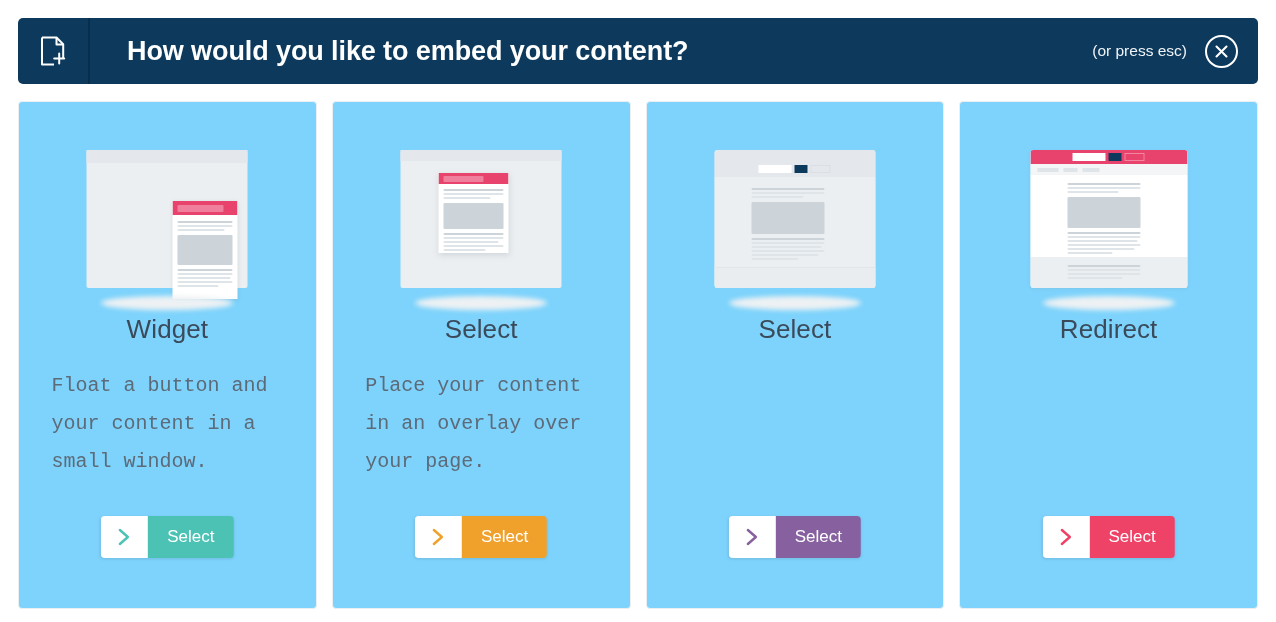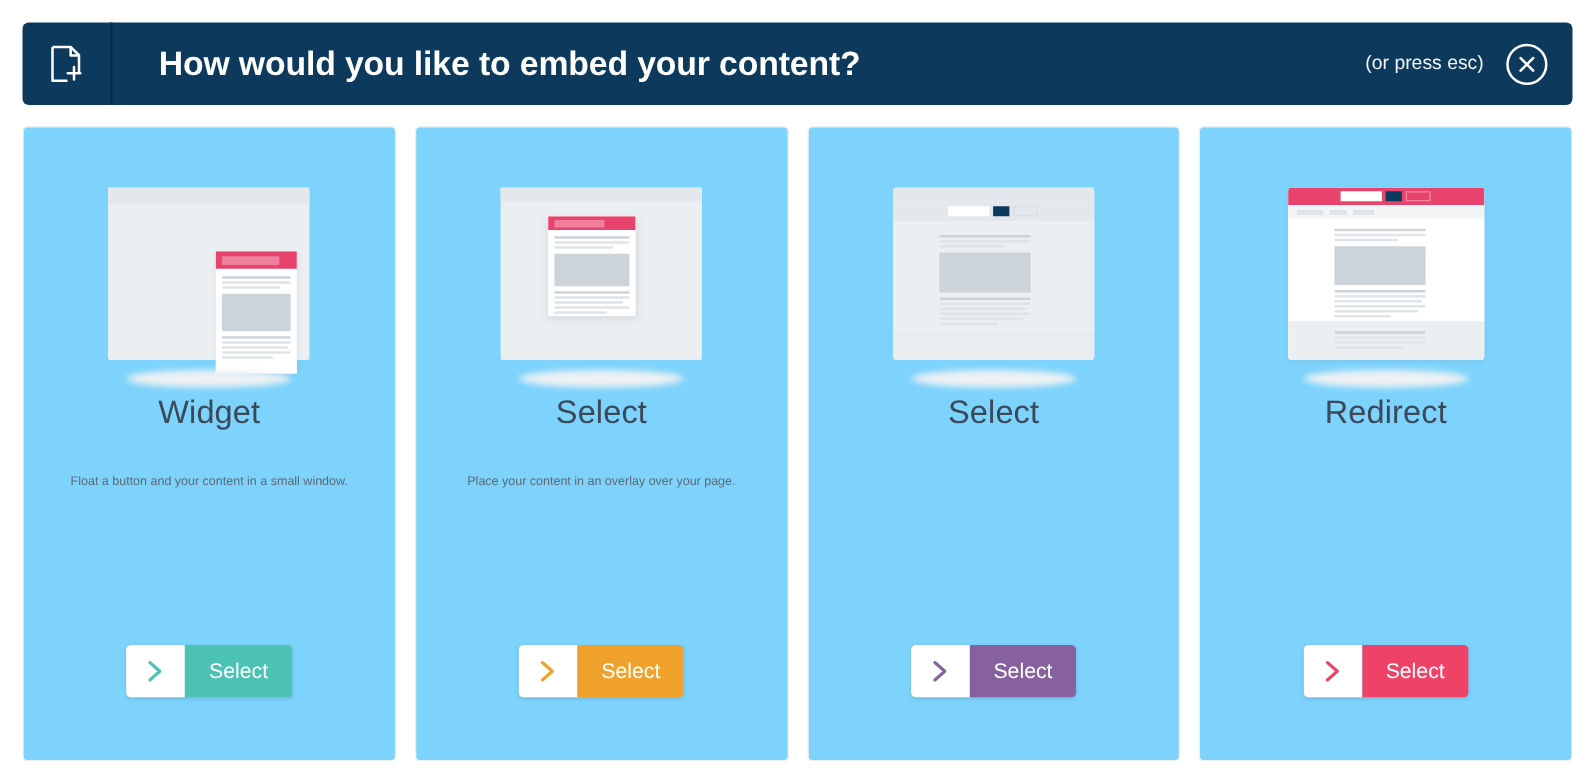--- a/index.html
+++ b/index.html
@@ -331,27 +331,28 @@
     font-size: 26px;
     color: #3b4a5a;
     font-weight: normal;
     margin: 0;
     text-align: center;
     letter-spacing: 0.1px;
     flex: 0 0 auto;
   }
 
   .card-desc {
-    font-size: 10px;
+    font-size: 20px;
     line-height: 38px;
     color: #5d6a78;
-    text-align: center;
+    text-align: left;
     width: 232px;
     margin-top: 22px;
     flex: 0 0 auto;
+    font-family: Liberation Mono, monospace;
   }
 
   
   .select-btn {
     position: absolute;
     bottom: 50px;
     left: 50%;
     transform: translateX(-50%);
     display: flex;
     align-items: stretch;

